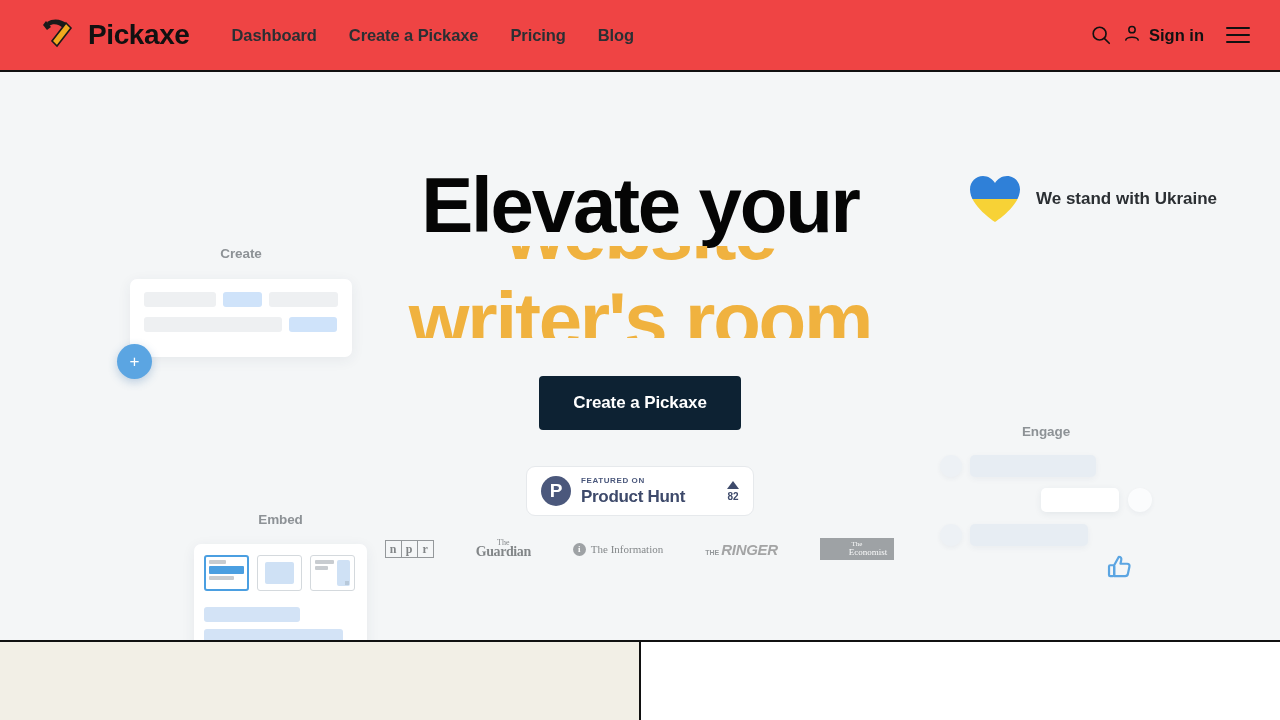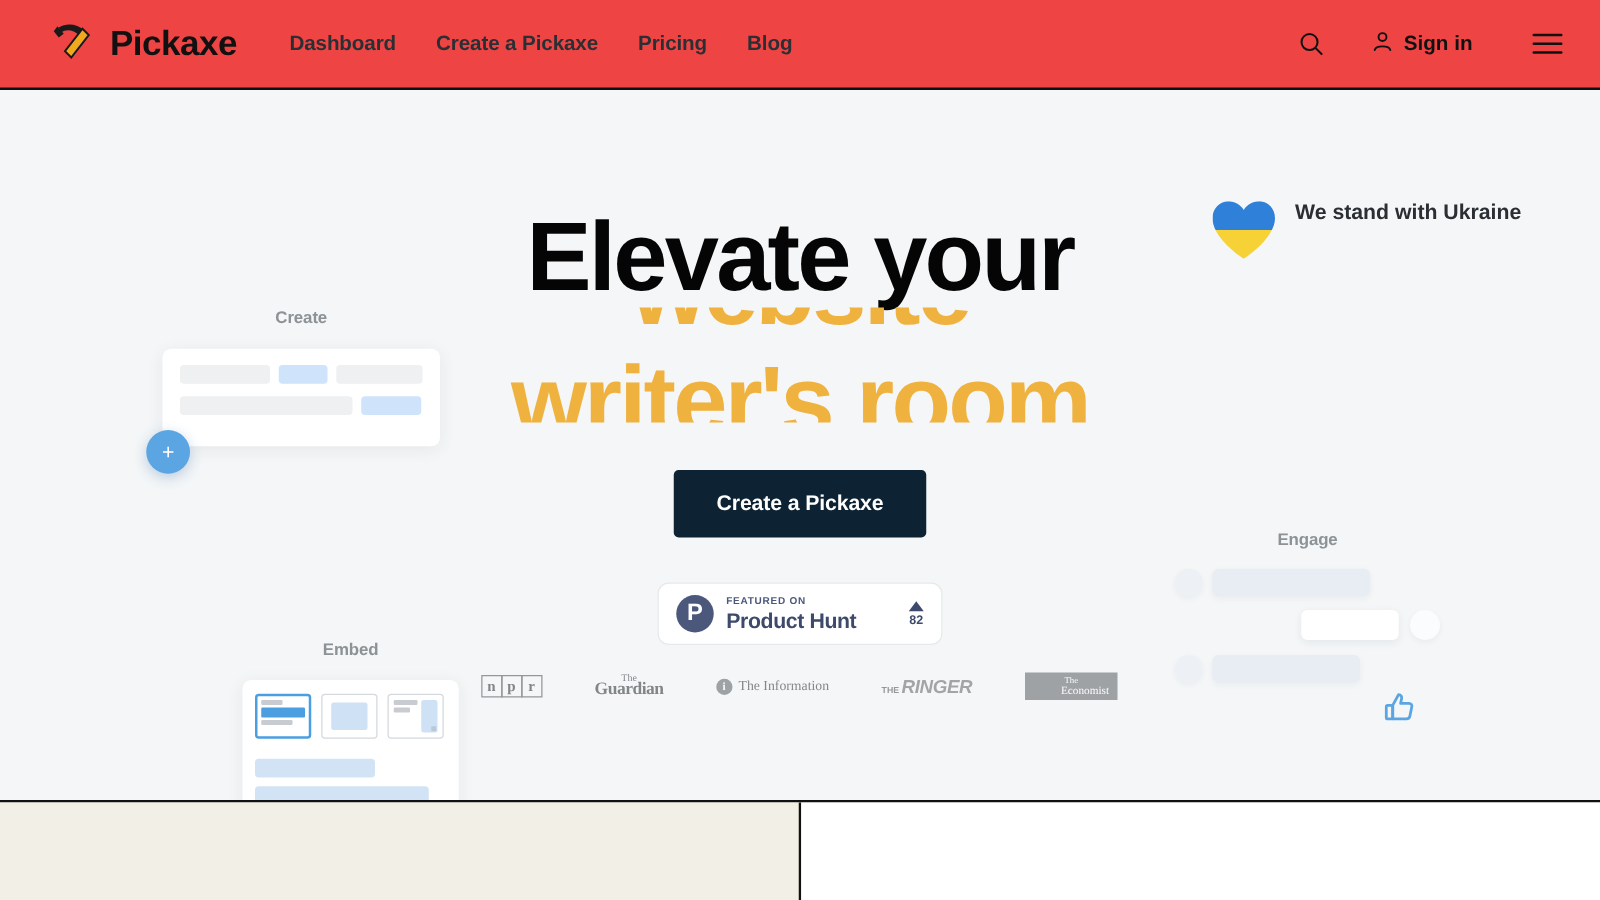--- a/index.html
+++ b/index.html
@@ -25,40 +25,40 @@
     font-size: 28px; font-weight: bold; color: #111111;
     letter-spacing: -0.4px;
   }
   .nav { display: flex; align-items: center; gap: 32px; margin-left: 42px; }
   .nav-link {
     font-size: 16.5px; font-weight: bold; color: #2b2f33;
     cursor: pointer; white-space: nowrap; letter-spacing: -0.1px;
   }
   .header-right {
     margin-left: auto; margin-right: 30px;
-    display: flex; align-items: center; gap: 36px;
+    display: flex; align-items: center; gap: 10px;
   }
   .icon-btn { display: flex; align-items: center; cursor: pointer; }
   .signin-group { display: flex; align-items: center; gap: 7px; cursor: pointer; }
   .signin-label { font-size: 16.5px; font-weight: bold; color: #111111; }
   .burger { display: flex; flex-direction: column; gap: 5px; cursor: pointer; margin-left: 12px; }
   .burger span { display: block; width: 24px; height: 2px; background: #111111; border-radius: 1px; }
 
   
   .hero {
     position: absolute; top: 72px; left: 0;
     width: 1280px; height: 568px;
     background: #f4f6f7;
     overflow: hidden;
   }
 
   
   .ukraine {
-    position: absolute; top: 88px; left: 968px;
-    display: flex; gap: 14px;
+    position: absolute; top: 103px; left: 968px;
+    display: flex; align-items: center; gap: 14px;
   }
   .uk-heart { width: 54px; height: 48px; display: block; }
   .uk-text { font-size: 17px; font-weight: bold; color: #2b2f33; white-space: nowrap; }
 
   
   .hero-center {
     position: absolute; left: 0; top: 0; width: 1280px;
     display: flex; flex-direction: column; align-items: center;
   }
   .headline {

